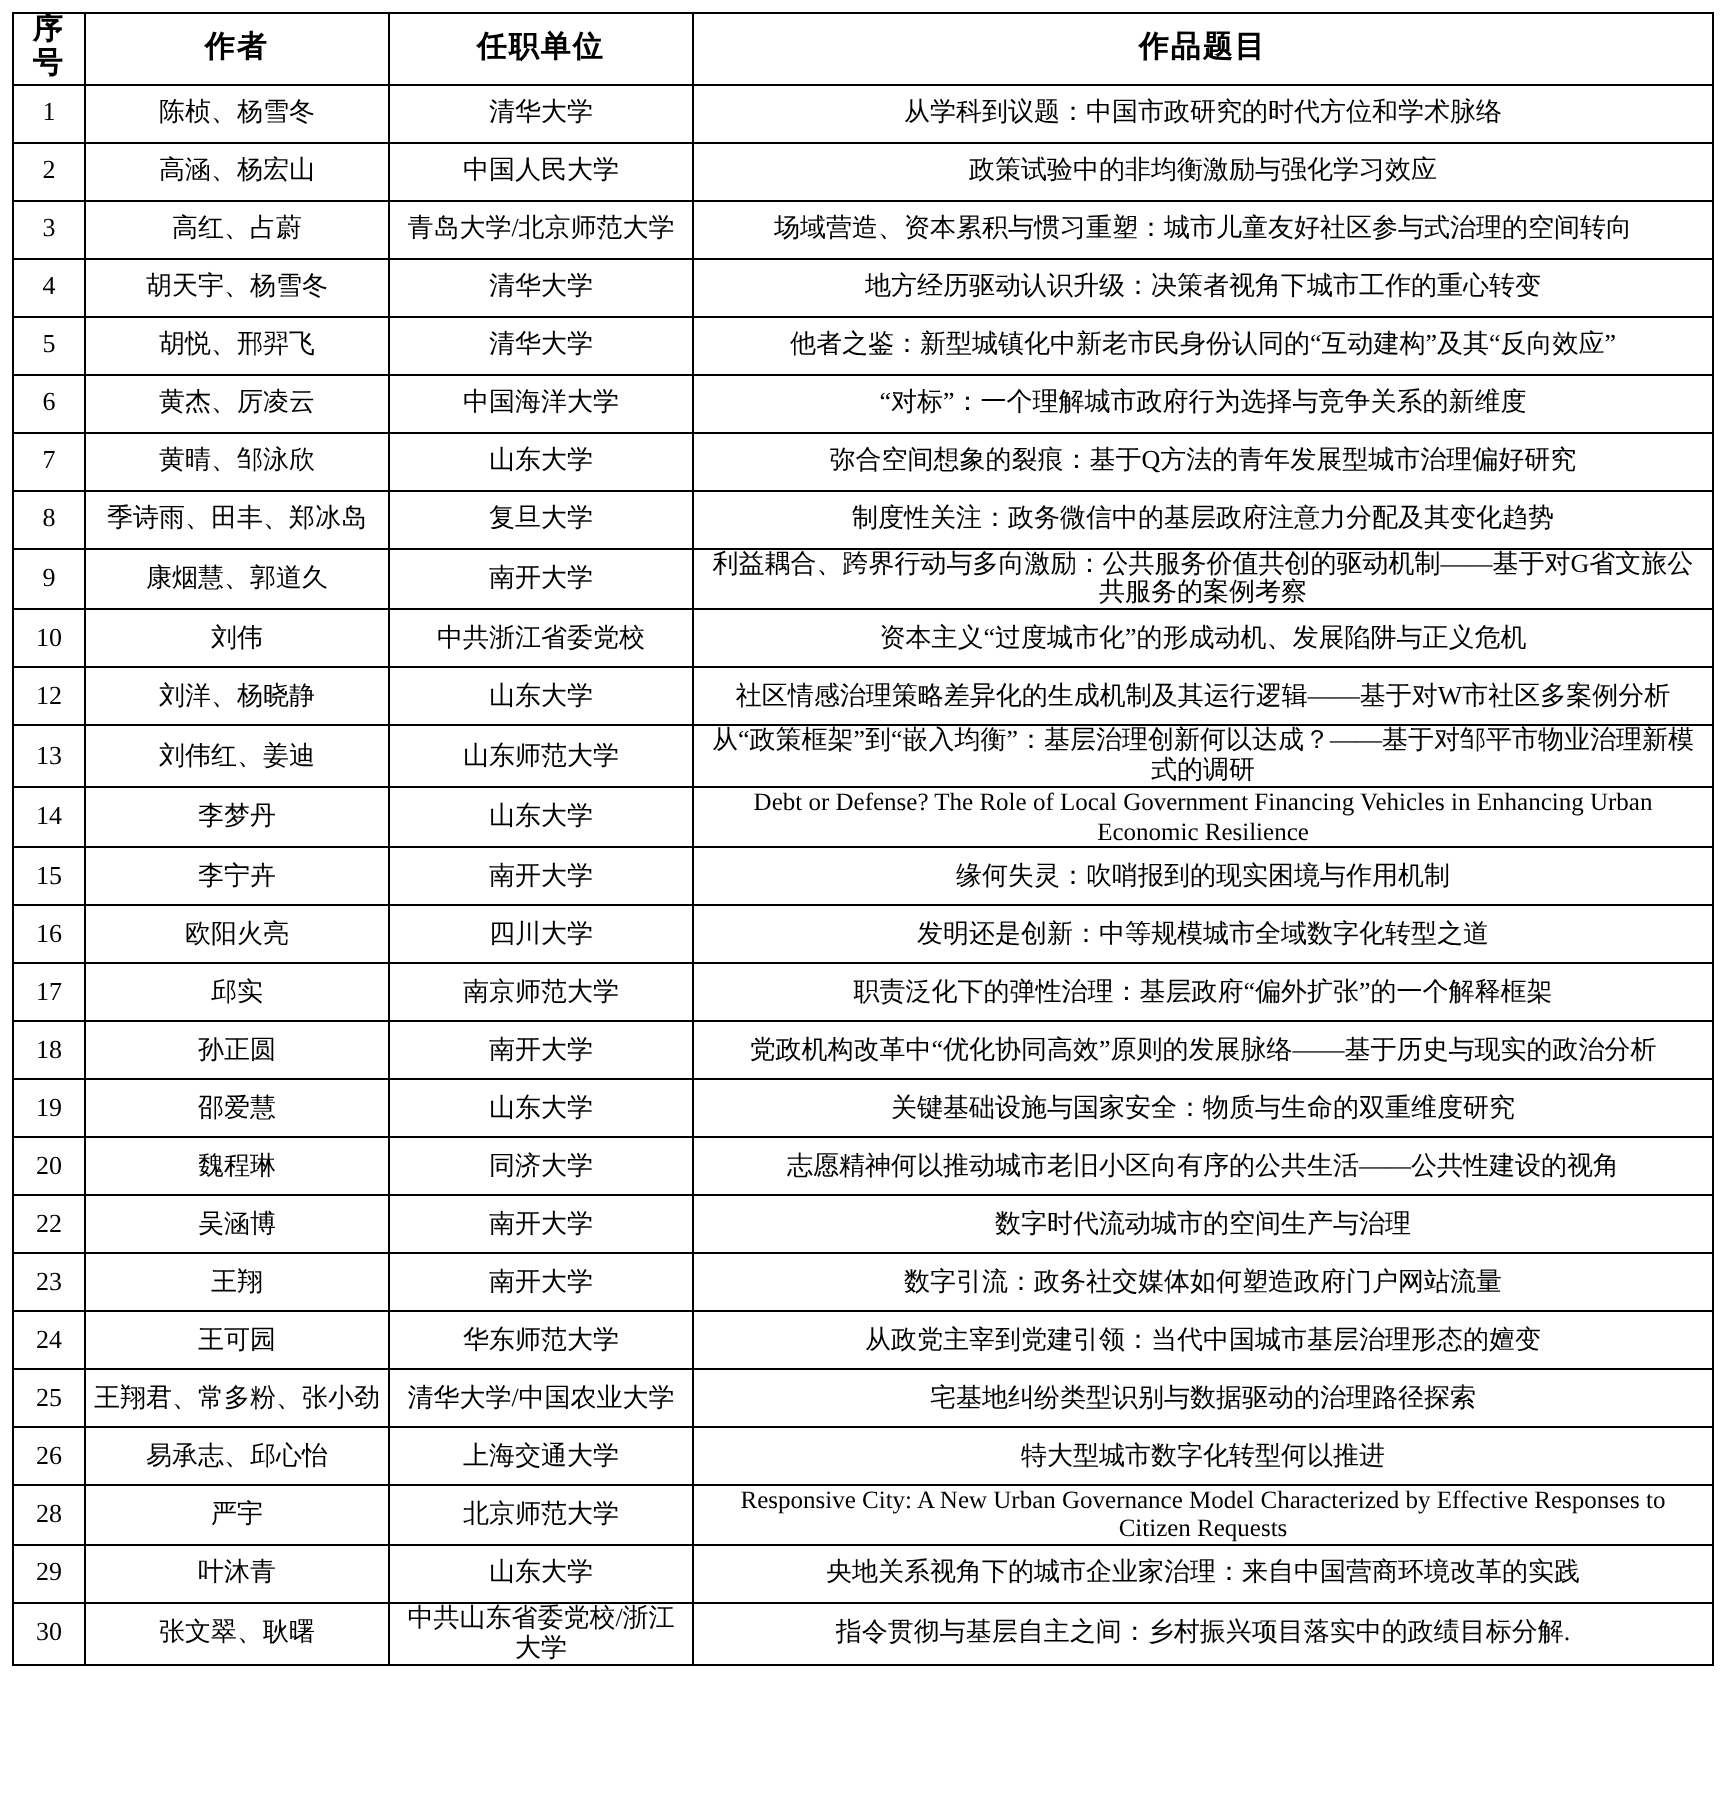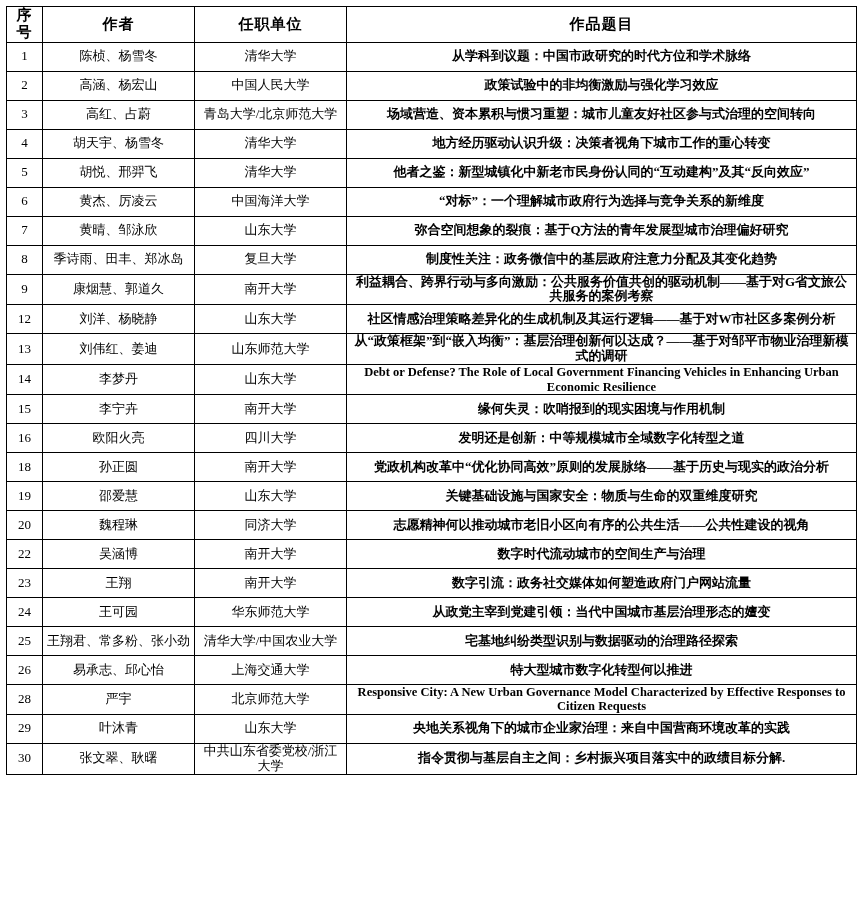--- a/index.html
+++ b/index.html
@@ -51,21 +51,20 @@
     font-family: "Liberation Serif", serif;
   }
   td.cell-author {
     font-size: 13px;
   }
   td.cell-org {
     font-size: 13px;
   }
   td.cell-title {
     font-size: 13px;
-    font-weight: bold;
   }
   td.cell-title.latin {
     font-size: 12.5px;
     font-family: "Liberation Serif", "DejaVu Serif", serif;
     margin-top: 40px;
   }
 </style>
 </head>
 <body>
 
@@ -134,20 +133,26 @@
           <td class="cell-org">复旦大学</td>
           <td class="cell-title">制度性关注：政务微信中的基层政府注意力分配及其变化趋势</td>
         </tr>
         <tr>
           <td class="cell-index">9</td>
           <td class="cell-author">康烟慧、郭道久</td>
           <td class="cell-org">南开大学</td>
           <td class="cell-title">利益耦合、跨界行动与多向激励：公共服务价值共创的驱动机制——基于对G省文旅公共服务的案例考察</td>
         </tr>
         <tr>
+          <td class="cell-index">10</td>
+          <td class="cell-author">刘伟</td>
+          <td class="cell-org">中共浙江省委党校</td>
+          <td class="cell-title">资本主义“过度城市化”的形成动机、发展陷阱与正义危机</td>
+        </tr>
+        <tr>
           <td class="cell-index">12</td>
           <td class="cell-author">刘洋、杨晓静</td>
           <td class="cell-org">山东大学</td>
           <td class="cell-title">社区情感治理策略差异化的生成机制及其运行逻辑——基于对W市社区多案例分析</td>
         </tr>
         <tr>
           <td class="cell-index">13</td>
           <td class="cell-author">刘伟红、姜迪</td>
           <td class="cell-org">山东师范大学</td>
           <td class="cell-title">从“政策框架”到“嵌入均衡”：基层治理创新何以达成？——基于对邹平市物业治理新模式的调研</td>
@@ -162,20 +167,26 @@
           <td class="cell-index">15</td>
           <td class="cell-author">李宁卉</td>
           <td class="cell-org">南开大学</td>
           <td class="cell-title">缘何失灵：吹哨报到的现实困境与作用机制</td>
         </tr>
         <tr>
           <td class="cell-index">16</td>
           <td class="cell-author">欧阳火亮</td>
           <td class="cell-org">四川大学</td>
           <td class="cell-title">发明还是创新：中等规模城市全域数字化转型之道</td>
+        </tr>
+        <tr>
+          <td class="cell-index">17</td>
+          <td class="cell-author">邱实</td>
+          <td class="cell-org">南京师范大学</td>
+          <td class="cell-title">职责泛化下的弹性治理：基层政府“偏外扩张”的一个解释框架</td>
         </tr>
         <tr>
           <td class="cell-index">18</td>
           <td class="cell-author">孙正圆</td>
           <td class="cell-org">南开大学</td>
           <td class="cell-title">党政机构改革中“优化协同高效”原则的发展脉络——基于历史与现实的政治分析</td>
         </tr>
         <tr>
           <td class="cell-index">19</td>
           <td class="cell-author">邵爱慧</td>

